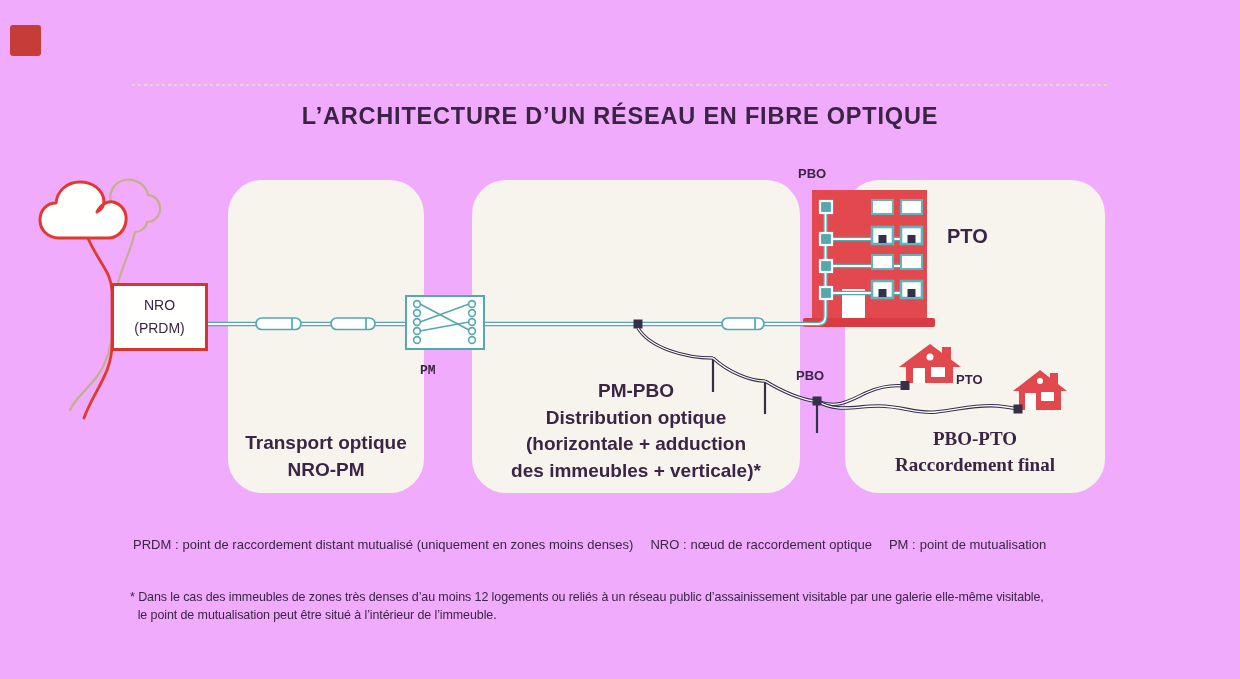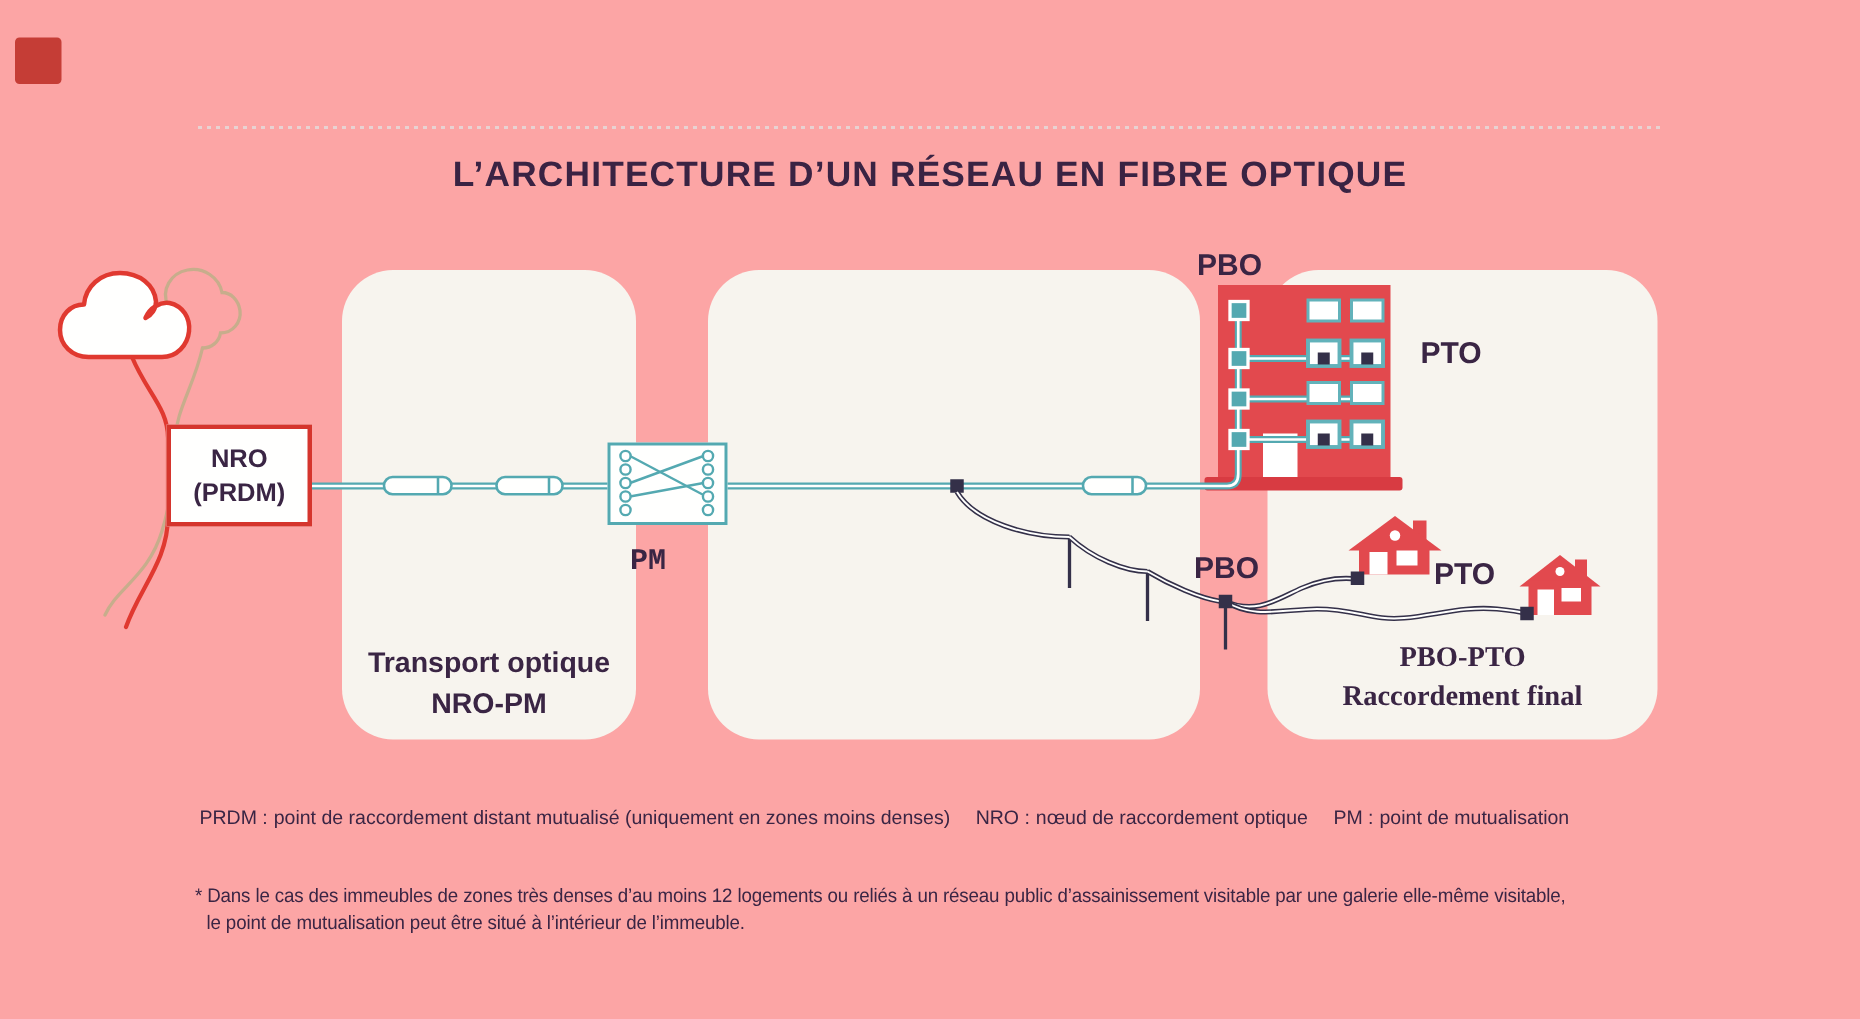--- a/index.html
+++ b/index.html
@@ -1,17 +1,17 @@
 <!DOCTYPE html>
 <html><head>
 <meta charset="utf-8">
 <style>
   html,body{margin:0;padding:0;}
   body{font-family:"Liberation Sans", sans-serif; background:#ffffff;}
-  #stage{position:relative; width:1240px; height:679px; background:#fca5a5; overflow:hidden;}
+  #stage{position:relative; width:1240px; height:679px; background:#f0abfc; overflow:hidden;}
   .abs{position:absolute;}
   .txt{color:#3a2544;}
   
   #brand-square{left:10px; top:25px; width:31px; height:31px; background:#c53d36; border-radius:3px;}
   
   #title-rule{left:132px; top:84px; width:978px; height:2px;
     background:repeating-linear-gradient(90deg,#e8d2d2 0 3px, transparent 3px 6px);}
   
   #page-title{left:0; top:103px; width:1240px; text-align:center;
     font-size:23.5px; font-weight:bold; letter-spacing:0.8px; color:#3a2343;}
@@ -26,26 +26,26 @@
   .tc{stroke:#fffffe; stroke-width:1.8; fill:none;}
   .dk{stroke:#343049; stroke-width:3.4; fill:none;}
   .dc{stroke:#fffffe; stroke-width:1.3; fill:none;}
   .pole{stroke:#343049; stroke-width:2.2;}
   .win{fill:#ffffff; stroke:#62b2ba;}
   .nsq{fill:#343049;}
   
   #nro-box{left:111px; top:283px; width:97px; height:68px; background:#fffffe;
     border:3px solid #d5352d; box-sizing:border-box; display:flex; flex-direction:column;
     align-items:center; justify-content:center;}
-  #nro-box span{font-size:17px; font-weight:bold; line-height:23px; color:#3a2544;}
+  #nro-box span{font-size:14px; font-weight:normal; line-height:23px; color:#3a2544;}
   
   #pm-box{left:405px; top:295px; width:80px; height:55px; background:#fffffe;
     border:2.5px solid #54a9b1; box-sizing:border-box;}
   
-  .lbl{font-size:20px; font-weight:bold; color:#3a2544; white-space:nowrap;}
+  .lbl{font-size:13px; font-weight:bold; color:#3a2544; white-space:nowrap;}
   #pm-label{left:420px; top:363px; width:56px; font-family:Liberation Mono, monospace;}
   #bld-pbo-label{left:798px; top:166px;}
   #bld-pto-label{left:947px; top:225px; font-size:20px;}
   #air-pbo-label{left:796px; top:368px;}
   #air-pto-label{left:956px; top:372px;}
   
   .caption{font-weight:bold; color:#3a2544; text-align:center; font-size:19px;}
   #cap-1{left:228px; top:429px; width:196px; line-height:27px;}
   #cap-2{left:472px; top:378px; width:328px; line-height:26.5px;}
   #cap-3{left:845px; top:426px; width:260px; line-height:26px;font-family:Liberation Serif, serif;}
@@ -196,20 +196,26 @@
   <div class="abs lbl" id="pm-label">PM</div>
   <div class="abs lbl" id="bld-pbo-label">PBO</div>
   <div class="abs lbl" id="bld-pto-label">PTO</div>
   <div class="abs lbl" id="air-pbo-label">PBO</div>
   <div class="abs lbl" id="air-pto-label">PTO</div>
 
   <div class="abs caption" id="cap-1">
     <div>Transport optique</div>
     <div>NRO-PM</div>
   </div>
+  <div class="abs caption" id="cap-2">
+    <div>PM-PBO</div>
+    <div>Distribution optique</div>
+    <div>(horizontale + adduction</div>
+    <div>des immeubles + verticale)*</div>
+  </div>
   <div class="abs caption" id="cap-3">
     <div>PBO-PTO</div>
     <div>Raccordement final</div>
   </div>
 
   <div class="abs" id="legend">
     <div>
       <span class="term">PRDM :</span><span class="def">point de raccordement distant mutualisé (uniquement en zones moins denses)</span><span class="term">NRO :</span><span class="def">nœud de raccordement optique</span><span class="term">PM :</span><span class="def">point de mutualisation</span>
     </div>
   </div>

